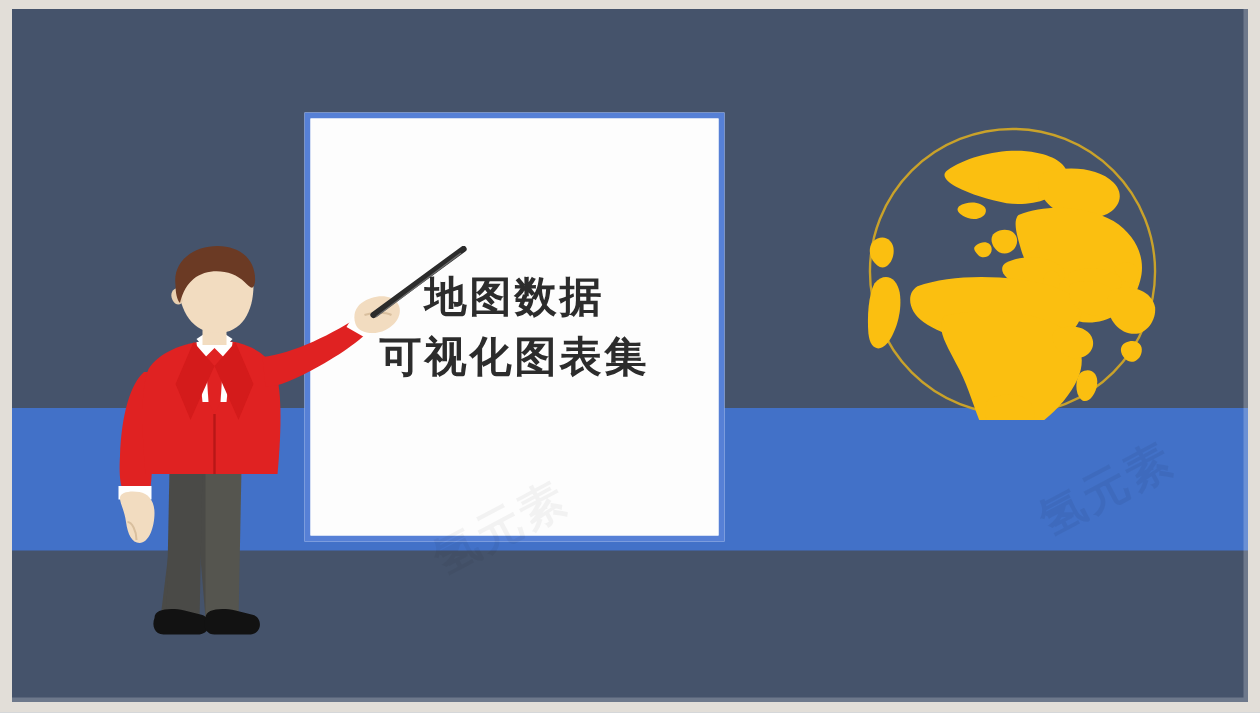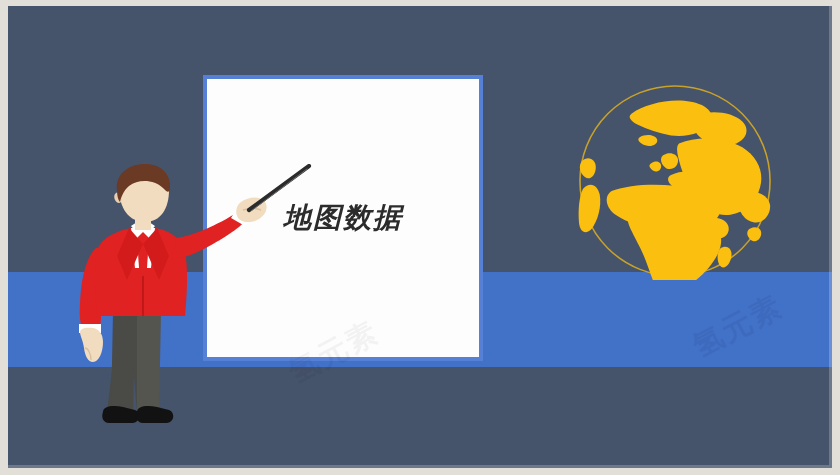--- a/index.html
+++ b/index.html
@@ -80,21 +80,20 @@
     position: absolute;
     left: 199px;
     top: 73px;
     width: 272px;
     height: 278px;
     background: #fdfdfd;
     display: flex;
     flex-direction: column;
     align-items: center;
     justify-content: center;
-    font-style: italic;
   }
   .board-title-line {
     font-size: 28px;
     font-weight: 700;
     color: #2c2c2c;
     letter-spacing: 2px;
     line-height: 1.42;
     text-align: center;
   }
 
@@ -181,20 +180,21 @@
 
         <path d="M7 108 C14 100 22 104 24 114 C26 126 22 140 16 148 C10 155 4 152 3 142
                  C2 130 3 116 7 108 Z"></path>
         <path d="M6 80 C12 74 20 78 20 86 C20 94 14 100 9 96 C4 92 2 85 6 80 Z"></path>
       </g>
     </svg>
 
     <div id="whiteboard-border"></div>
     <div id="whiteboard-surface">
       <div class="board-title-line">地图数据</div>
+      <div class="board-title-line">可视化图表集</div>
     </div>
 
     <div class="watermark" id="watermark-board">氢元素</div>
     <div class="watermark" id="watermark-right">氢元素</div>
 
     <svg id="presenter" viewBox="0 0 250 272">
 
       <path d="M56 150 L96 150 L94 248 L74 248 L70 200 L62 248 L44 248 Z" fill="#4a4a47"></path>
 
       <path d="M50 148 L72 148 L70 250 L48 250 Z" fill="#4a4a47"></path>

